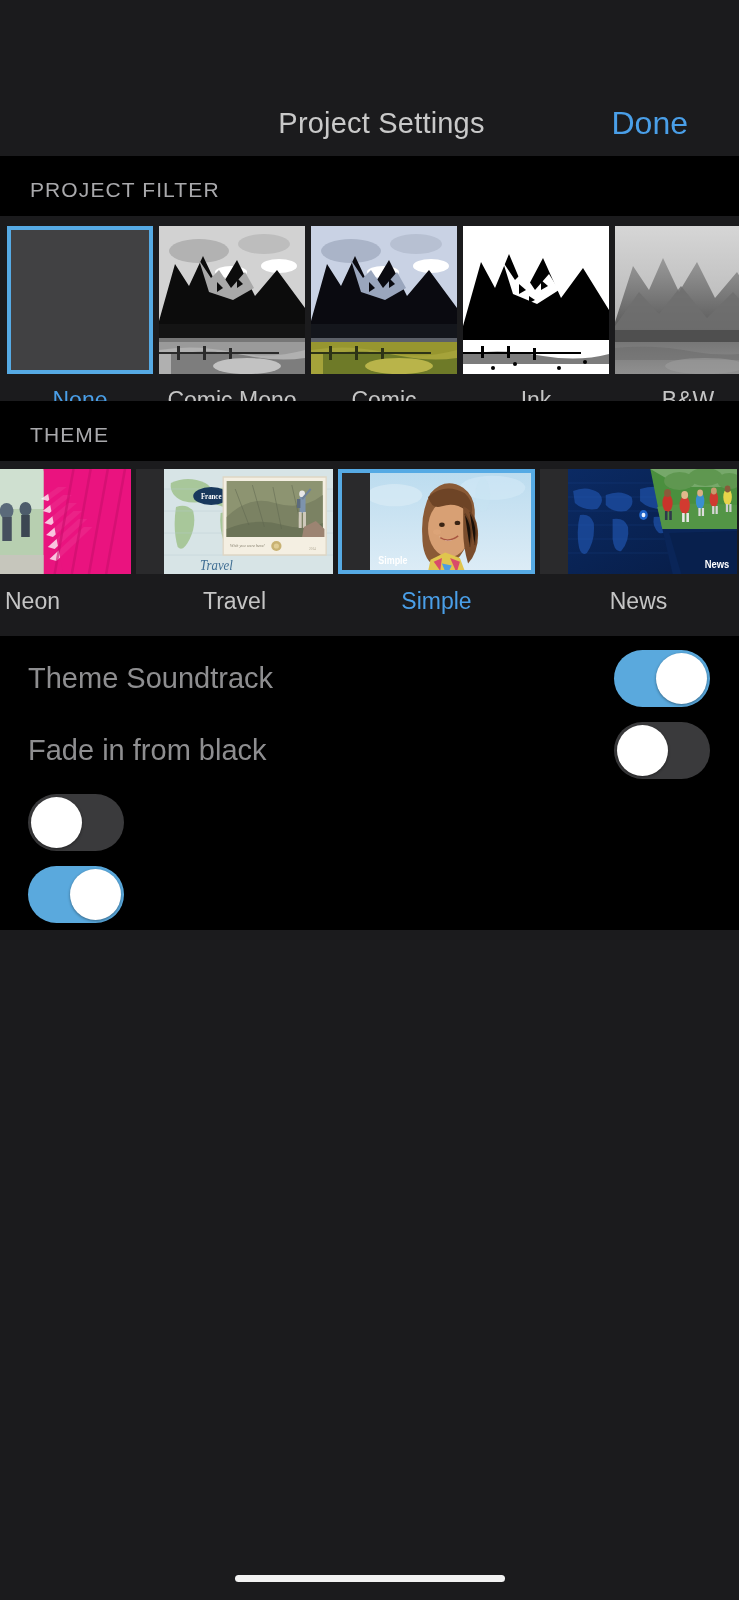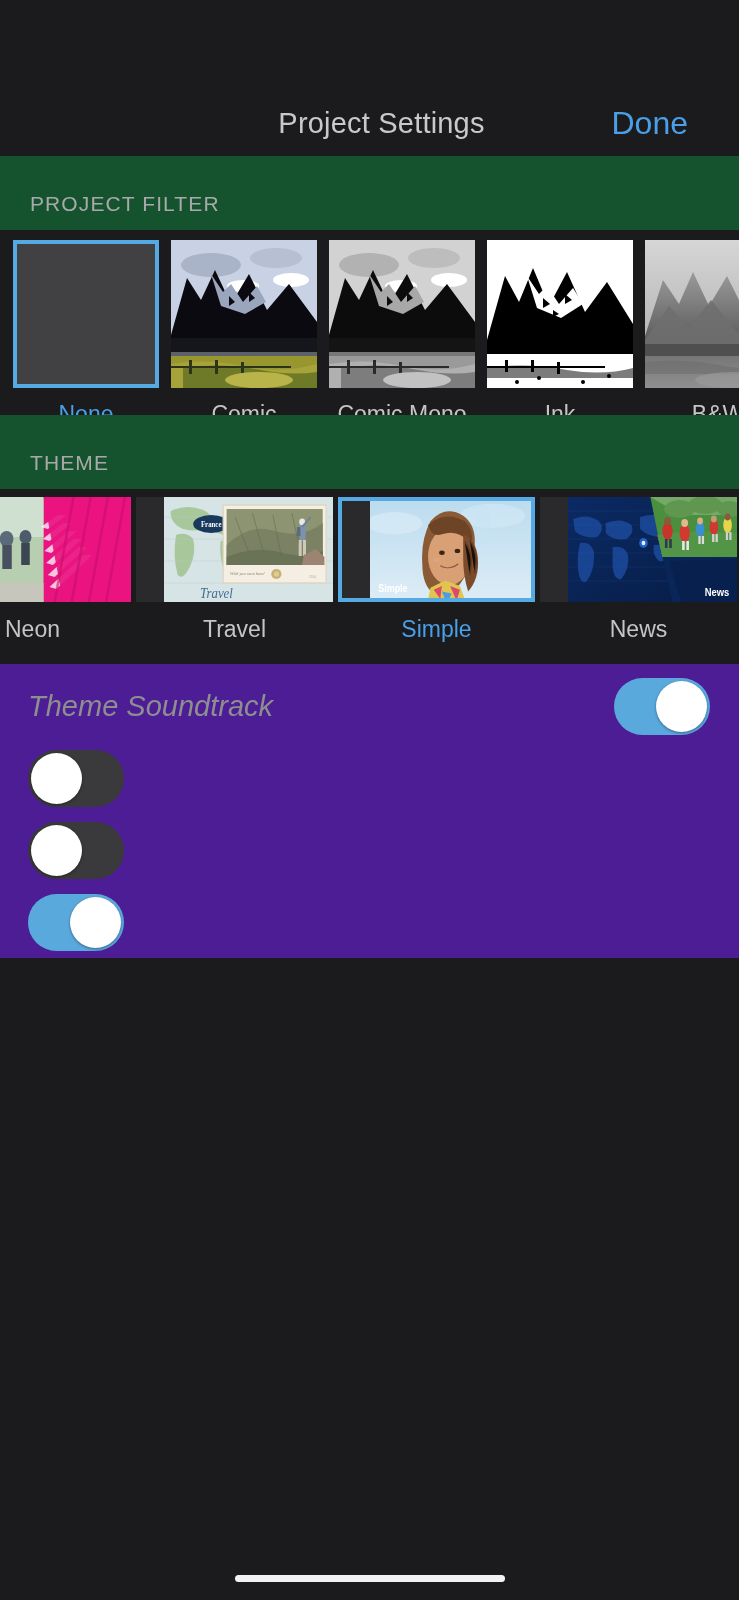--- a/index.html
+++ b/index.html
@@ -47,22 +47,22 @@
     top: 50%;
     transform: translateY(-50%);
     font-size: 32px;
     color: #4a9fe8;
     font-weight: 400;
     cursor: pointer;
   }
 
   
   .section-header {
-    background: #14532d;
-    height: 74px;
+    background: #000000;
+    height: 60px;
     display: flex;
     align-items: flex-end;
     padding: 0 0 14px 30px;
   }
   .section-header-text {
     font-size: 21px;
     color: #a9a9ac;
     letter-spacing: 1.1px;
   }
 
@@ -77,21 +77,20 @@
     display: flex;
     position: absolute;
     left: 7px;
     top: 10px;
     gap: 6px;
   }
   .filter-item {
     width: 146px;
     cursor: pointer;
     position: relative;
-    margin-left: 6px;
   }
   .filter-thumb {
     width: 146px;
     height: 148px;
     position: relative;
     overflow: hidden;
     background: #3f3f41;
   }
   .filter-item.selected .filter-thumb {
     border: 4px solid #56aae4;
@@ -141,21 +140,21 @@
     text-align: center;
     font-size: 23px;
     color: #c5c5c5;
     margin-top: 14px;
     white-space: nowrap;
   }
   .theme-item.selected .theme-label { color: #4a9fe8; }
   .theme-thumb svg { display: block; width: 100%; height: 100%; }
 
   
-  .rows { background: #4c1d95; padding-top: 6px; font-style: italic; }
+  .rows { background: #000000; padding-top: 6px; }
   .toggle-row {
     height: 72px;
     display: flex;
     align-items: center;
     justify-content: space-between;
     padding: 0 29px 0 28px;
   }
   .row-label {
     font-size: 29px;
     color: #8e8e90;
@@ -208,20 +207,47 @@
 <div class="section-header">
   <span class="section-header-text">PROJECT FILTER</span>
 </div>
 
 <div class="filter-strip">
   <div class="filter-row">
 
     <div class="filter-item selected">
       <div class="filter-thumb"></div>
       <div class="filter-label">None</div>
+    </div>
+
+    <div class="filter-item">
+      <div class="filter-thumb">
+        <svg viewBox="0 0 146 148" preserveAspectRatio="none">
+          <rect x="0" y="0" width="146" height="148" fill="#d2d2d2"></rect>
+          <ellipse cx="40" cy="25" rx="30" ry="12" fill="#b2b2b2"></ellipse>
+          <ellipse cx="105" cy="18" rx="26" ry="10" fill="#bdbdbd"></ellipse>
+          <ellipse cx="120" cy="40" rx="18" ry="7" fill="#ffffff"></ellipse>
+          <ellipse cx="72" cy="46" rx="16" ry="6" fill="#ffffff"></ellipse>
+          <path d="M0 95 L16 38 L30 60 L44 30 L60 64 L78 34 L96 70 L118 44 L146 82 L146 100 L0 100 Z" fill="#0c0c0c"></path>
+          <path d="M40 34 L52 52 L60 44 L72 62 L86 46 L95 62 L74 74 L50 66 Z" fill="#a8a8a8"></path>
+          <path d="M58 56 L64 62 L58 66 Z" fill="#0c0c0c"></path>
+          <path d="M78 52 L84 58 L78 62 Z" fill="#0c0c0c"></path>
+          <rect x="0" y="98" width="146" height="18" fill="#141414"></rect>
+          <rect x="0" y="112" width="146" height="6" fill="#777777"></rect>
+          <rect x="0" y="116" width="146" height="32" fill="#9a9a9a"></rect>
+          <path d="M0 124 Q36 118 72 126 Q110 134 146 124 L146 148 L0 148 Z" fill="#b0b0b0"></path>
+          <path d="M12 128 Q50 122 90 130 Q120 136 146 132 L146 148 L12 148 Z" fill="#7d7d7d"></path>
+          <rect x="18" y="120" width="3" height="14" fill="#2a2a2a"></rect>
+          <rect x="44" y="120" width="3" height="14" fill="#2a2a2a"></rect>
+          <rect x="70" y="122" width="3" height="14" fill="#2a2a2a"></rect>
+          <rect x="0" y="126" width="120" height="2" fill="#2a2a2a"></rect>
+          <ellipse cx="88" cy="140" rx="34" ry="8" fill="#c2c2c2"></ellipse>
+        </svg>
+      </div>
+      <div class="filter-label">Comic Mono</div>
     </div>
 
     <div class="filter-item">
       <div class="filter-thumb">
         <svg viewBox="0 0 146 148" preserveAspectRatio="none">
           <rect x="0" y="0" width="146" height="148" fill="#c9d2e4"></rect>
           <ellipse cx="40" cy="25" rx="30" ry="12" fill="#aab4c8"></ellipse>
           <ellipse cx="105" cy="18" rx="26" ry="10" fill="#b7c0d2"></ellipse>
           <ellipse cx="120" cy="40" rx="18" ry="7" fill="#ffffff"></ellipse>
           <ellipse cx="72" cy="46" rx="16" ry="6" fill="#ffffff"></ellipse>
@@ -236,47 +262,20 @@
           <path d="M0 124 Q36 118 72 126 Q110 134 146 124 L146 148 L0 148 Z" fill="#a5a33a"></path>
           <path d="M12 128 Q50 122 90 130 Q120 136 146 132 L146 148 L12 148 Z" fill="#6e7a28"></path>
           <rect x="18" y="120" width="3" height="14" fill="#2d3316"></rect>
           <rect x="44" y="120" width="3" height="14" fill="#2d3316"></rect>
           <rect x="70" y="122" width="3" height="14" fill="#2d3316"></rect>
           <rect x="0" y="126" width="120" height="2" fill="#2d3316"></rect>
           <ellipse cx="88" cy="140" rx="34" ry="8" fill="#b9b44a"></ellipse>
         </svg>
       </div>
       <div class="filter-label">Comic</div>
-    </div>
-
-    <div class="filter-item">
-      <div class="filter-thumb">
-        <svg viewBox="0 0 146 148" preserveAspectRatio="none">
-          <rect x="0" y="0" width="146" height="148" fill="#d2d2d2"></rect>
-          <ellipse cx="40" cy="25" rx="30" ry="12" fill="#b2b2b2"></ellipse>
-          <ellipse cx="105" cy="18" rx="26" ry="10" fill="#bdbdbd"></ellipse>
-          <ellipse cx="120" cy="40" rx="18" ry="7" fill="#ffffff"></ellipse>
-          <ellipse cx="72" cy="46" rx="16" ry="6" fill="#ffffff"></ellipse>
-          <path d="M0 95 L16 38 L30 60 L44 30 L60 64 L78 34 L96 70 L118 44 L146 82 L146 100 L0 100 Z" fill="#0c0c0c"></path>
-          <path d="M40 34 L52 52 L60 44 L72 62 L86 46 L95 62 L74 74 L50 66 Z" fill="#a8a8a8"></path>
-          <path d="M58 56 L64 62 L58 66 Z" fill="#0c0c0c"></path>
-          <path d="M78 52 L84 58 L78 62 Z" fill="#0c0c0c"></path>
-          <rect x="0" y="98" width="146" height="18" fill="#141414"></rect>
-          <rect x="0" y="112" width="146" height="6" fill="#777777"></rect>
-          <rect x="0" y="116" width="146" height="32" fill="#9a9a9a"></rect>
-          <path d="M0 124 Q36 118 72 126 Q110 134 146 124 L146 148 L0 148 Z" fill="#b0b0b0"></path>
-          <path d="M12 128 Q50 122 90 130 Q120 136 146 132 L146 148 L12 148 Z" fill="#7d7d7d"></path>
-          <rect x="18" y="120" width="3" height="14" fill="#2a2a2a"></rect>
-          <rect x="44" y="120" width="3" height="14" fill="#2a2a2a"></rect>
-          <rect x="70" y="122" width="3" height="14" fill="#2a2a2a"></rect>
-          <rect x="0" y="126" width="120" height="2" fill="#2a2a2a"></rect>
-          <ellipse cx="88" cy="140" rx="34" ry="8" fill="#c2c2c2"></ellipse>
-        </svg>
-      </div>
-      <div class="filter-label">Comic Mono</div>
     </div>
 
     <div class="filter-item">
       <div class="filter-thumb">
         <svg viewBox="0 0 146 148" preserveAspectRatio="none">
           <rect x="0" y="0" width="146" height="148" fill="#ffffff"></rect>
           <path d="M0 100 L18 36 L32 62 L46 28 L62 66 L80 32 L98 72 L120 42 L146 84 L146 104 L0 104 Z" fill="#000000"></path>
           <path d="M40 36 L52 54 L60 46 L72 64 L86 48 L96 64 L74 78 L50 68 Z" fill="#ffffff"></path>
           <path d="M56 58 L63 64 L56 68 Z" fill="#000000"></path>
           <path d="M78 54 L85 60 L78 64 Z" fill="#000000"></path>
@@ -552,20 +551,21 @@
 <div class="rows">
 
   <div class="toggle-row">
     <span class="row-label">Theme Soundtrack</span>
     <span class="switch on">
       <span class="knob"></span>
     </span>
   </div>
 
   <div class="toggle-row">
+    <span class="row-label">Fade in from black</span>
     <span class="switch">
       <span class="knob"></span>
     </span>
   </div>
 
   <div class="toggle-row">
     <span class="switch">
       <span class="knob"></span>
     </span>
   </div>

